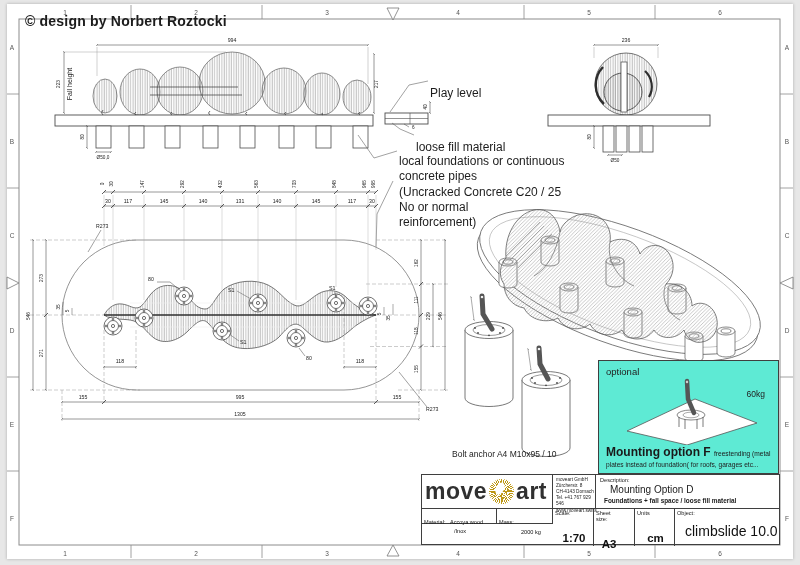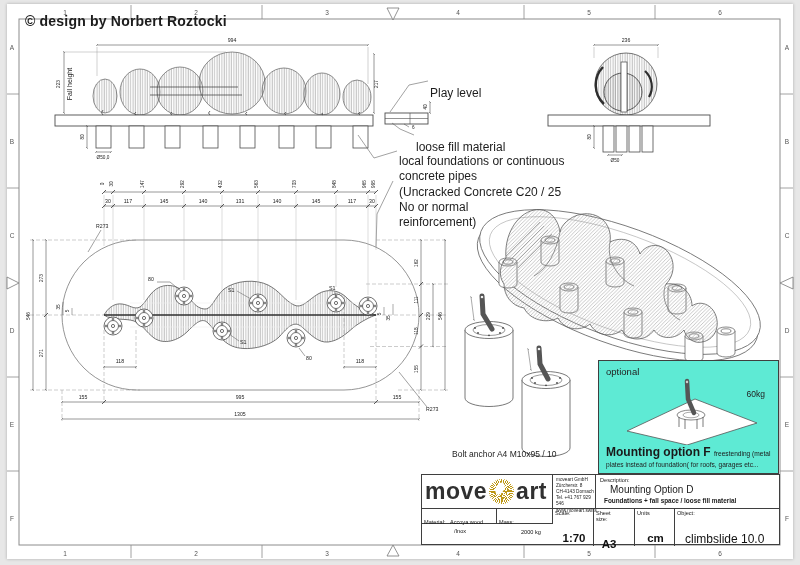--- a/index.html
+++ b/index.html
@@ -25,21 +25,21 @@
   .tb .br{border-right:1px solid #3f3f3f;}
   .tb .bb{border-bottom:1px solid #3f3f3f;}
   .logo{display:flex;align-items:center;padding-left:3px;gap:2px;}
   .logo .word{font-size:23px;font-weight:600;color:#303030;letter-spacing:.5px;}
   .sun{width:25px;height:25px;border-radius:50%;background:repeating-conic-gradient(#bd9714 0deg 4.5deg,#ffffff 4.5deg 10deg);position:relative;flex:0 0 auto;}
   .sun::after{content:"";position:absolute;left:7px;top:3px;width:8px;height:13px;background:#fff;border-radius:50%;transform:rotate(28deg);}
   .company{font-size:4.7px;line-height:1.3;color:#222;padding:2px 0 0 3px;}
   .descval{font-size:10px;color:#1a1a1a;margin:1px 16px 0 10px;}
   .descsub{font-size:6.4px;font-weight:700;color:#1a1a1a;margin:2px 0 0 4px;}
   .bigval{font-size:11.5px;font-weight:600;color:#111;text-align:center;margin-top:16px;}
-  .objval{font-size:12px;color:#111;margin:16px 0 0 8px;}
+  .objval{font-size:14px;color:#111;margin:7px 0 0 8px;}
   .dwgval{font-size:8.5px;color:#111;margin:1px 0 0 36px;}
   .matval{font-size:5.6px;color:#111;}
   svg text{fill:#1d1d1d;}
   .dt{font-size:5.2px;}
   .dts{font-size:4.7px;}
   .gl{font-size:6.5px;fill:#555;}
   .s1{font-size:5.4px;}
 </style>
 </head>
 <body>

